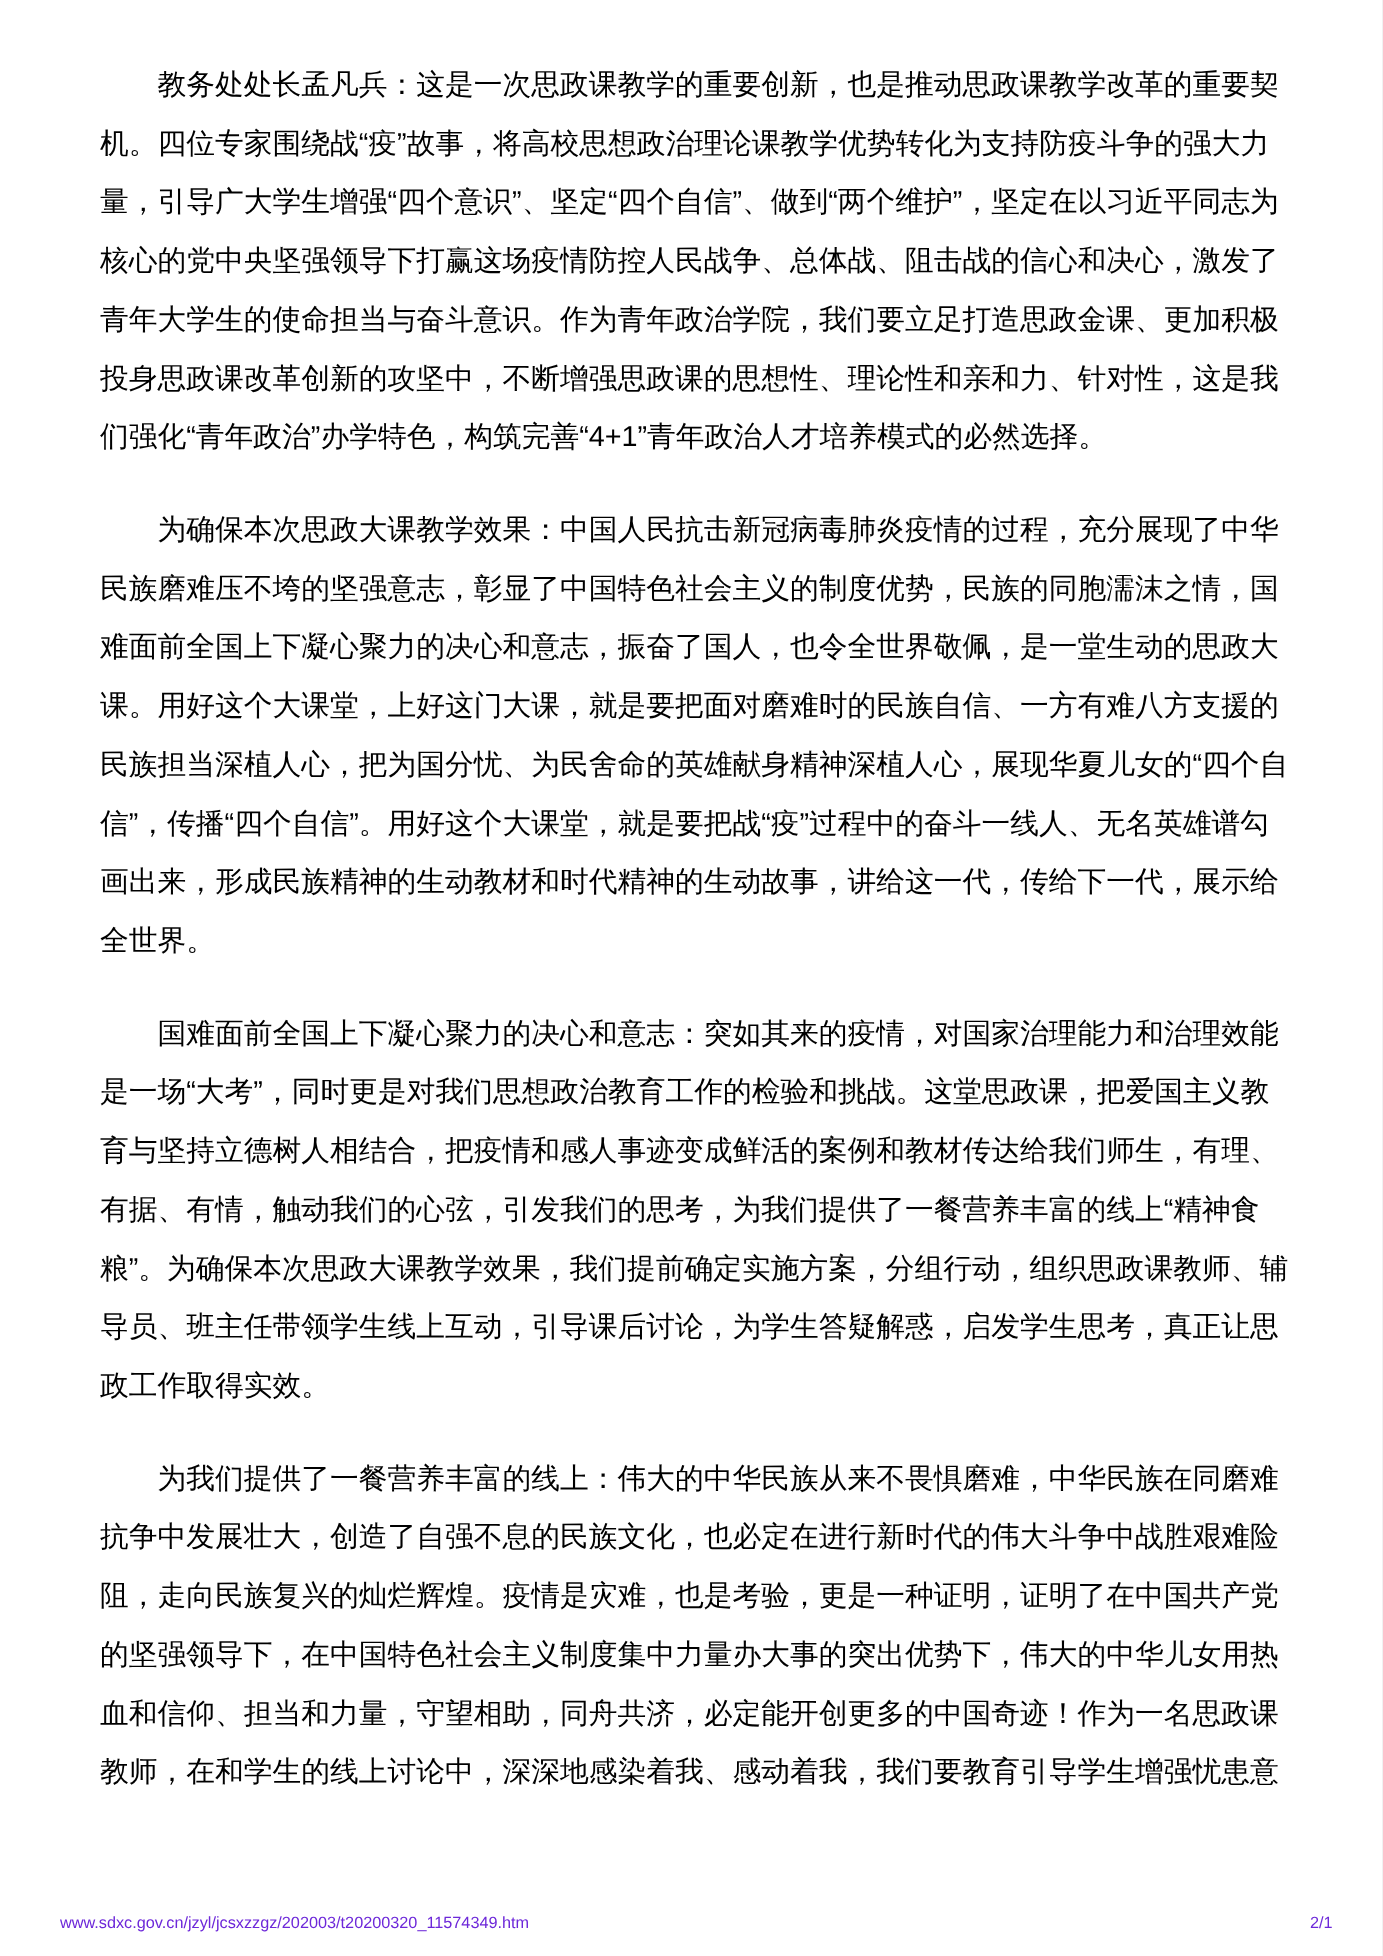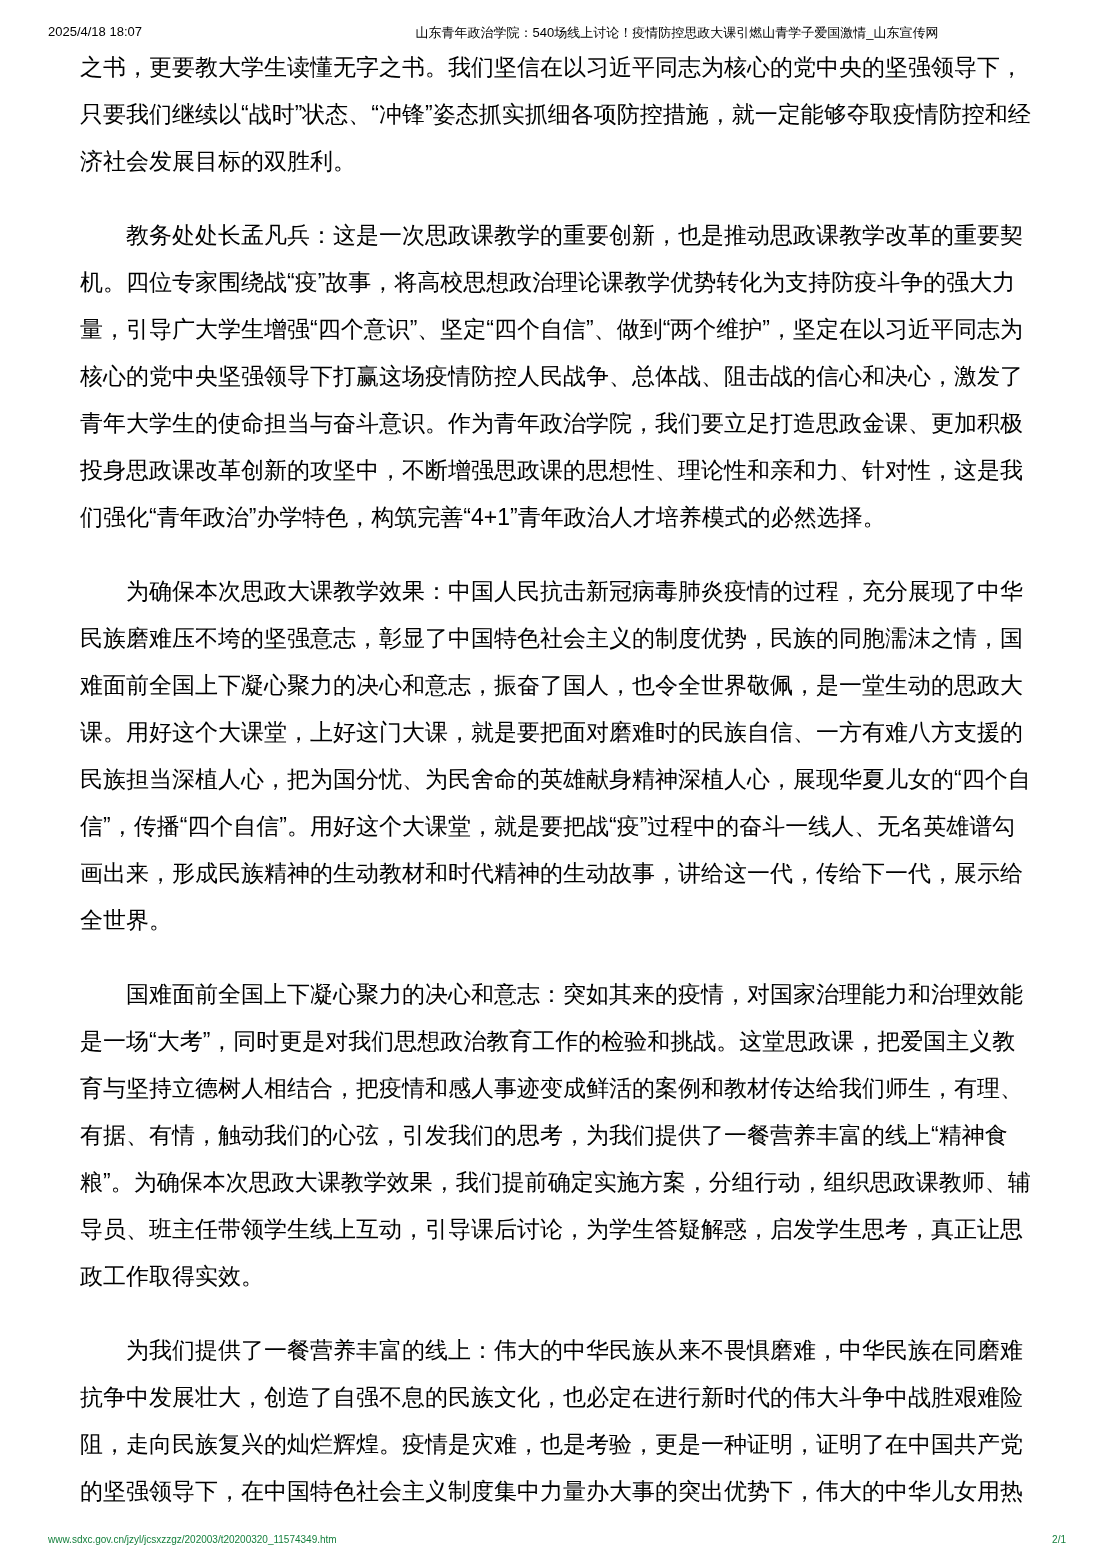--- a/index.html
+++ b/index.html
@@ -56,40 +56,35 @@
     text-indent: 2em;
   }
   .article b.lead {
     font-weight: normal;
   }
   .print-footer {
     position: absolute;
     left: 48px;
     right: 40px;
     bottom: 20px;
-    font-size: 10px;
+    font-size: 13px;
     display: flex;
     justify-content: space-between;
     align-items: flex-start;
-    color: #15803d;
+    color: #6d28d9;
   }
 </style>
 </head>
 <body>
 
 <div class="page">
 
-  <div class="print-header">
-    <span class="ts">2025/4/18 18:07</span>
-    <span class="doc-title">山东青年政治学院：540场线上讨论！疫情防控思政大课引燃山青学子爱国激情_山东宣传网</span>
-  </div>
 
   <div class="article">
 
-  <p class="">之书，更要教大学生读懂无字之书。我们坚信在以习近平同志为核心的党中央的坚强领导下，只要我们继续以“战时”状态、“冲锋”姿态抓实抓细各项防控措施，就一定能够夺取疫情防控和经济社会发展目标的双胜利。</p>
       <p class="indent"><b class="lead">教务处处长孟凡兵：</b>这是一次思政课教学的重要创新，也是推动思政课教学改革的重要契机。四位专家围绕战“疫”故事，将高校思想政治理论课教学优势转化为支持防疫斗争的强大力量，引导广大学生增强“四个意识”、坚定“四个自信”、做到“两个维护”，坚定在以习近平同志为核心的党中央坚强领导下打赢这场疫情防控人民战争、总体战、阻击战的信心和决心，激发了青年大学生的使命担当与奋斗意识。作为青年政治学院，我们要立足打造思政金课、更加积极投身思政课改革创新的攻坚中，不断增强思政课的思想性、理论性和亲和力、针对性，这是我们强化“青年政治”办学特色，构筑完善“4+1”青年政治人才培养模式的必然选择。</p>
       <p class="indent"><b class="lead">为确保本次思政大课教学效果：</b>中国人民抗击新冠病毒肺炎疫情的过程，充分展现了中华民族磨难压不垮的坚强意志，彰显了中国特色社会主义的制度优势，民族的同胞濡沫之情，国难面前全国上下凝心聚力的决心和意志，振奋了国人，也令全世界敬佩，是一堂生动的思政大课。用好这个大课堂，上好这门大课，就是要把面对磨难时的民族自信、一方有难八方支援的民族担当深植人心，把为国分忧、为民舍命的英雄献身精神深植人心，展现华夏儿女的“四个自信”，传播“四个自信”。用好这个大课堂，就是要把战“疫”过程中的奋斗一线人、无名英雄谱勾画出来，形成民族精神的生动教材和时代精神的生动故事，讲给这一代，传给下一代，展示给全世界。</p>
       <p class="indent"><b class="lead">国难面前全国上下凝心聚力的决心和意志：</b>突如其来的疫情，对国家治理能力和治理效能是一场“大考”，同时更是对我们思想政治教育工作的检验和挑战。这堂思政课，把爱国主义教育与坚持立德树人相结合，把疫情和感人事迹变成鲜活的案例和教材传达给我们师生，有理、有据、有情，触动我们的心弦，引发我们的思考，为我们提供了一餐营养丰富的线上“精神食粮”。为确保本次思政大课教学效果，我们提前确定实施方案，分组行动，组织思政课教师、辅导员、班主任带领学生线上互动，引导课后讨论，为学生答疑解惑，启发学生思考，真正让思政工作取得实效。</p>
       <p class="indent"><b class="lead">为我们提供了一餐营养丰富的线上：</b>伟大的中华民族从来不畏惧磨难，中华民族在同磨难抗争中发展壮大，创造了自强不息的民族文化，也必定在进行新时代的伟大斗争中战胜艰难险阻，走向民族复兴的灿烂辉煌。疫情是灾难，也是考验，更是一种证明，证明了在中国共产党的坚强领导下，在中国特色社会主义制度集中力量办大事的突出优势下，伟大的中华儿女用热血和信仰、担当和力量，守望相助，同舟共济，必定能开创更多的中国奇迹！作为一名思政课教师，在和学生的线上讨论中，深深地感染着我、感动着我，我们要教育引导学生增强忧患意</p>
     </div>
 
   <div class="print-footer">
     <span>www.sdxc.gov.cn/jzyl/jcsxzzgz/202003/t20200320_11574349.htm</span>
     <span>2/1</span>
   </div>

